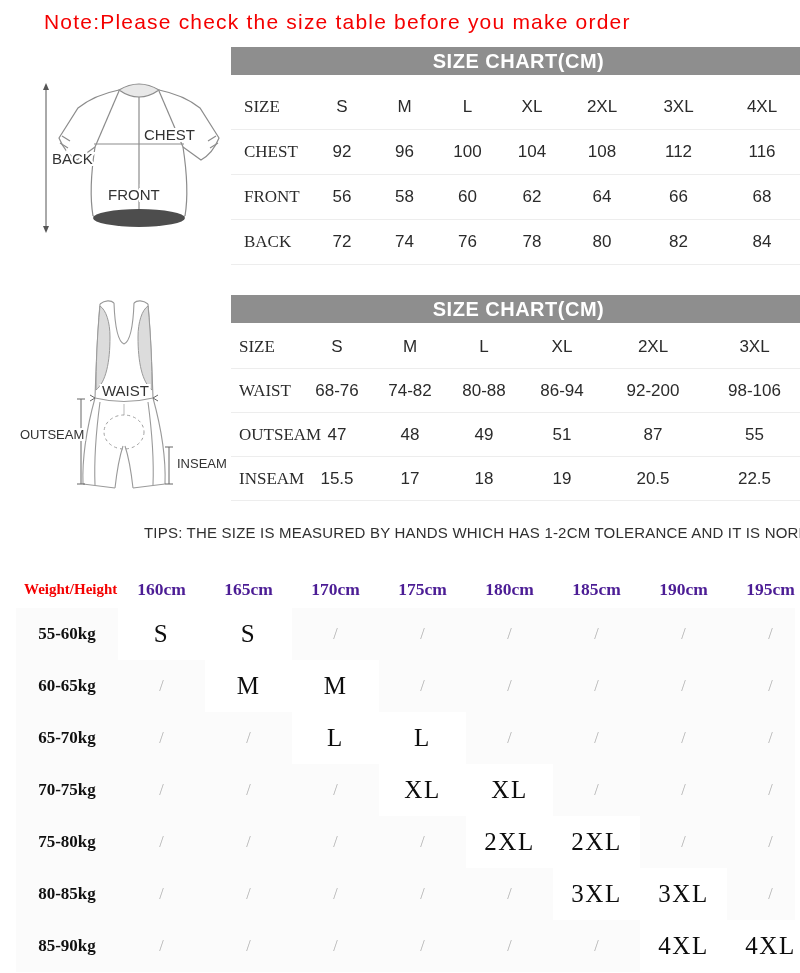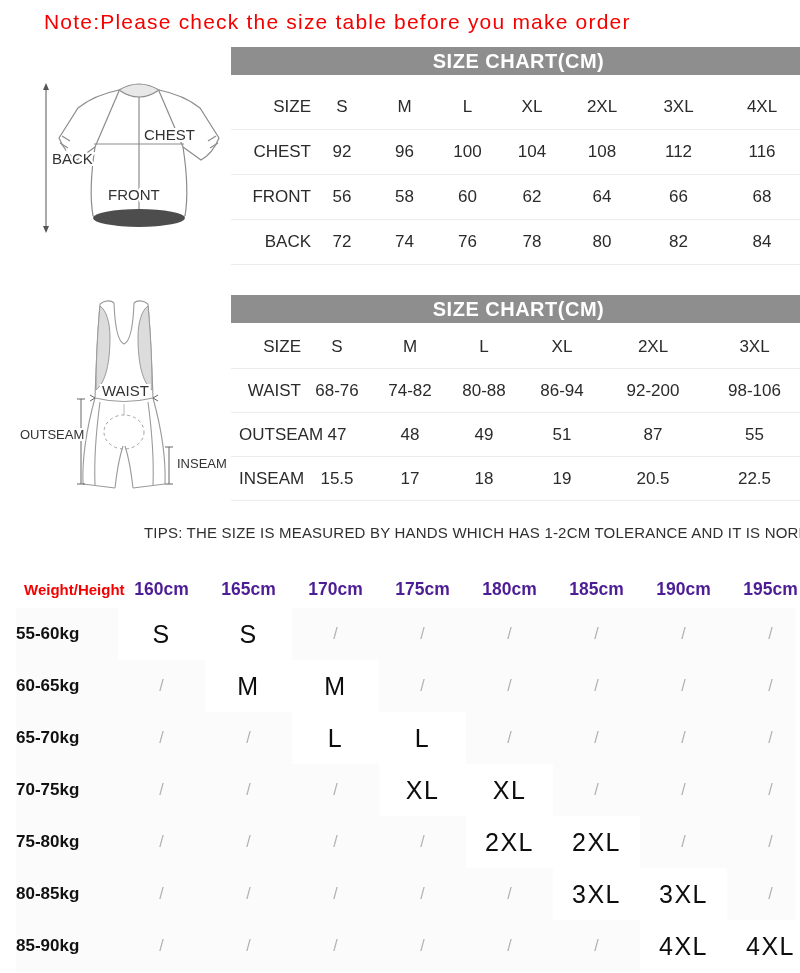--- a/index.html
+++ b/index.html
@@ -20,37 +20,37 @@
   .block-jersey{top:47px;}
   .block-shorts{top:295px;}
   .bar{height:28px;background:var(--header-gray);color:#fff;font-weight:bold;font-size:20px;letter-spacing:.5px;display:flex;align-items:center;justify-content:center;}
   .t-rows{margin-top:10px;}
   .block-shorts .t-rows{margin-top:2px;}
   .t-row{display:grid;align-items:center;height:45px;border-bottom:1px solid var(--divider);font-size:17px;}
   .block-shorts .t-row{height:44px;}
   .block-jersey .t-row{grid-template-columns:80px 62px 63px 63px 66px 74px 79px 1fr;}
   .block-shorts .t-row{grid-template-columns:70px 72px 74px 74px 82px 100px 1fr;}
   .t-cell{text-align:center;color:var(--ink);}
-  .t-label{text-align:right;padding-left:13px;}
+  .t-label{text-align:left;padding-left:13px;font-family:Liberation Serif, serif;}
   .block-shorts .t-label{padding-left:8px;}
 
   .tips{position:absolute;top:524px;left:128px;font-size:15px;letter-spacing:.2px;color:#303030;white-space:nowrap;}
 
   .diagram{position:absolute;}
   .diagram-jersey{left:0;top:48px;}
   .diagram-shorts{left:0;top:292px;}
   .diagram text{font-size:15px;fill:#333;stroke:#fff;stroke-width:4px;paint-order:stroke;}
   .diagram text.small{font-size:13px;}
 
-  .matrix{position:absolute;left:0;top:570px;width:779px;}
+  .matrix{position:absolute;left:0;top:570px;width:779px;font-family:Liberation Serif, serif;}
   .m-row{display:grid;grid-template-columns:102px repeat(8,87px);align-items:center;height:52px;background:#fbfbfb;}
   .m-row.m-head{height:38px;background:#fff;}
   .m-corner{color:var(--accent-red);font-weight:bold;font-size:15px;text-align:left;padding-left:8px;white-space:nowrap;}
   .m-hdr{font-weight:bold;font-size:17.5px;text-align:center;color:#4c1d95;}
-  .m-weight{font-weight:bold;font-size:17px;text-align:left;color:#111;}
+  .m-weight{font-weight:bold;font-size:17px;text-align:center;color:#111;}
   .m-cell{text-align:center;align-self:stretch;display:flex;align-items:center;justify-content:center;}
   .m-cell.slash{color:var(--slash-gray);font-size:16px;}
   .m-cell.size{color:#0d0d0d;font-size:25px;letter-spacing:1.5px;background:#fff;}
 </style>
 </head>
 <body>
 
 <div class="page">
 
   <div class="note">Note:Please check the size table before you make order</div>

